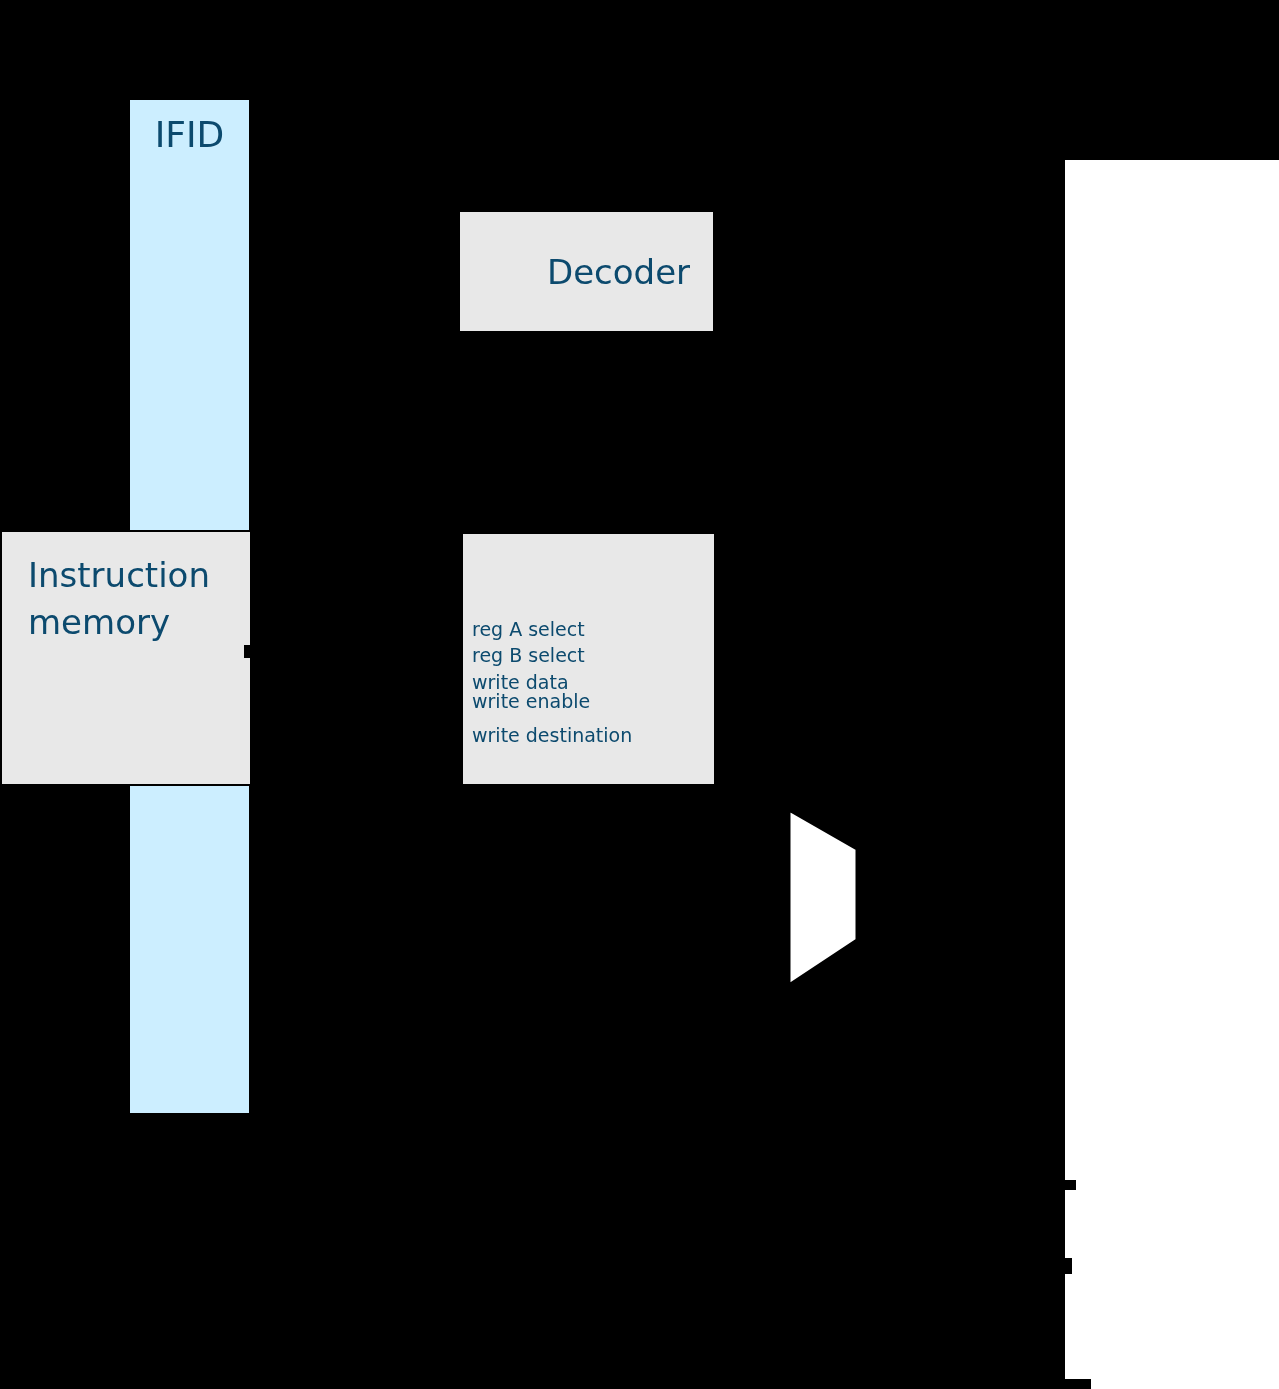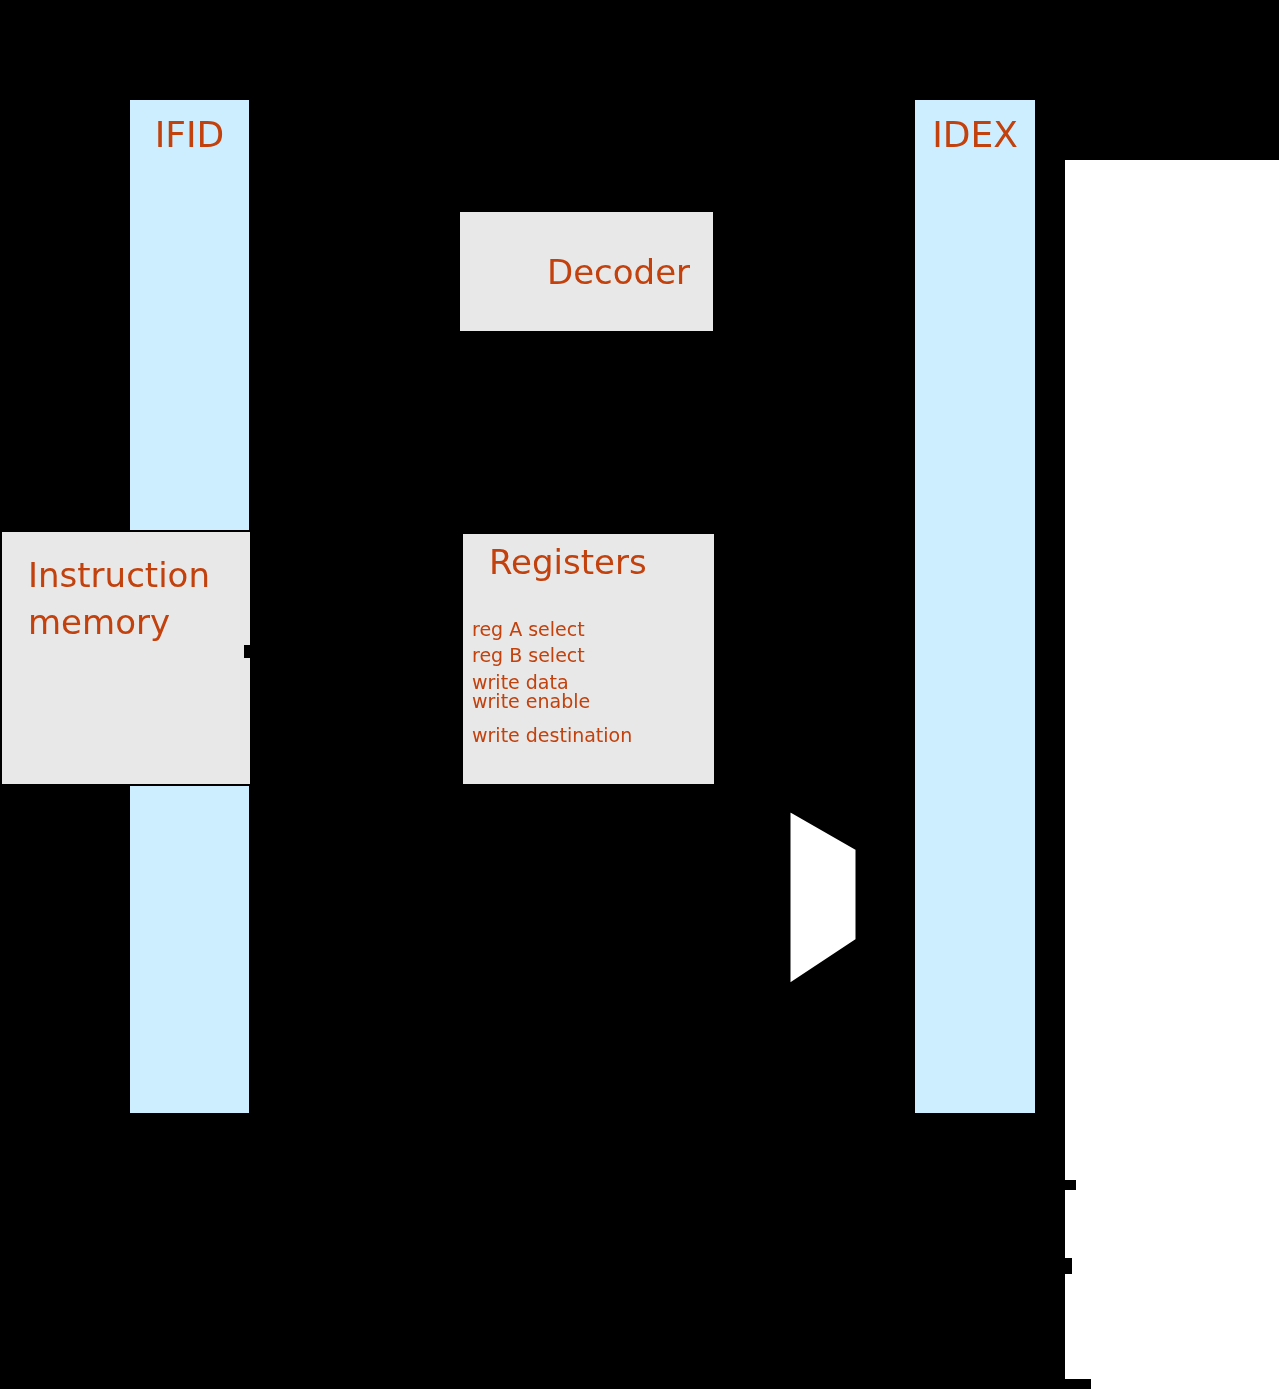--- a/index.html
+++ b/index.html
@@ -2,21 +2,21 @@
 <html><head>
 <meta charset="utf-8">
 <style>
   html,body { margin:0; padding:0; background:#000; }
   .canvas {
     position:relative;
     width:1279px; height:1389px;
     background:#000000;
     overflow:hidden;
     font-family:"DejaVu Sans", sans-serif;
-    color:#c2410c;
+    color:#0c4a6e;
   }
   .white-area {
     position:absolute;
     left:1065px; top:160px;
     width:214px; height:1229px;
     background:#ffffff;
   }
   .stub { position:absolute; background:#000000; }
 
   .pipe {
@@ -93,36 +93,32 @@
 
   <div class="white-area"></div>
 
   <div class="stub" style="left:1065px; top:1180px; width:11px; height:10px;"></div>
   <div class="stub" style="left:1065px; top:1258px; width:7px; height:16px;"></div>
   <div class="stub" style="left:1065px; top:1379px; width:26px; height:10px;"></div>
 
   <div class="pipe" id="ifid">
     <span class="pipe-label">IFID</span>
   </div>
-  <div class="pipe" id="idex">
-    <span class="pipe-label">IDEX</span>
-  </div>
 
   <div class="block" id="decoder">
     <span class="center-label">Decoder</span>
   </div>
 
   <div class="block" id="instr-mem">
     <span class="im-label">Instruction memory</span>
   </div>
 
   <div class="stub" style="left:244px; top:645px; width:8px; height:13px;"></div>
 
   <div class="block" id="registers">
-    <span class="reg-title">Registers</span>
     <span class="port" id="port-0">reg A select</span>
     <span class="port" id="port-1">reg B select</span>
     <span class="port" id="port-2">write data</span>
     <span class="port" id="port-3">write enable</span>
     <span class="port" id="port-4">write destination</span>
   </div>
 
 
   <svg class="mux-overlay" viewBox="0 0 1279 1389" xmlns="http://www.w3.org/2000/svg">
     <polygon points="789,810 857,849 857,940 789,985" fill="#ffffff" stroke="#000000" stroke-width="3"></polygon>

